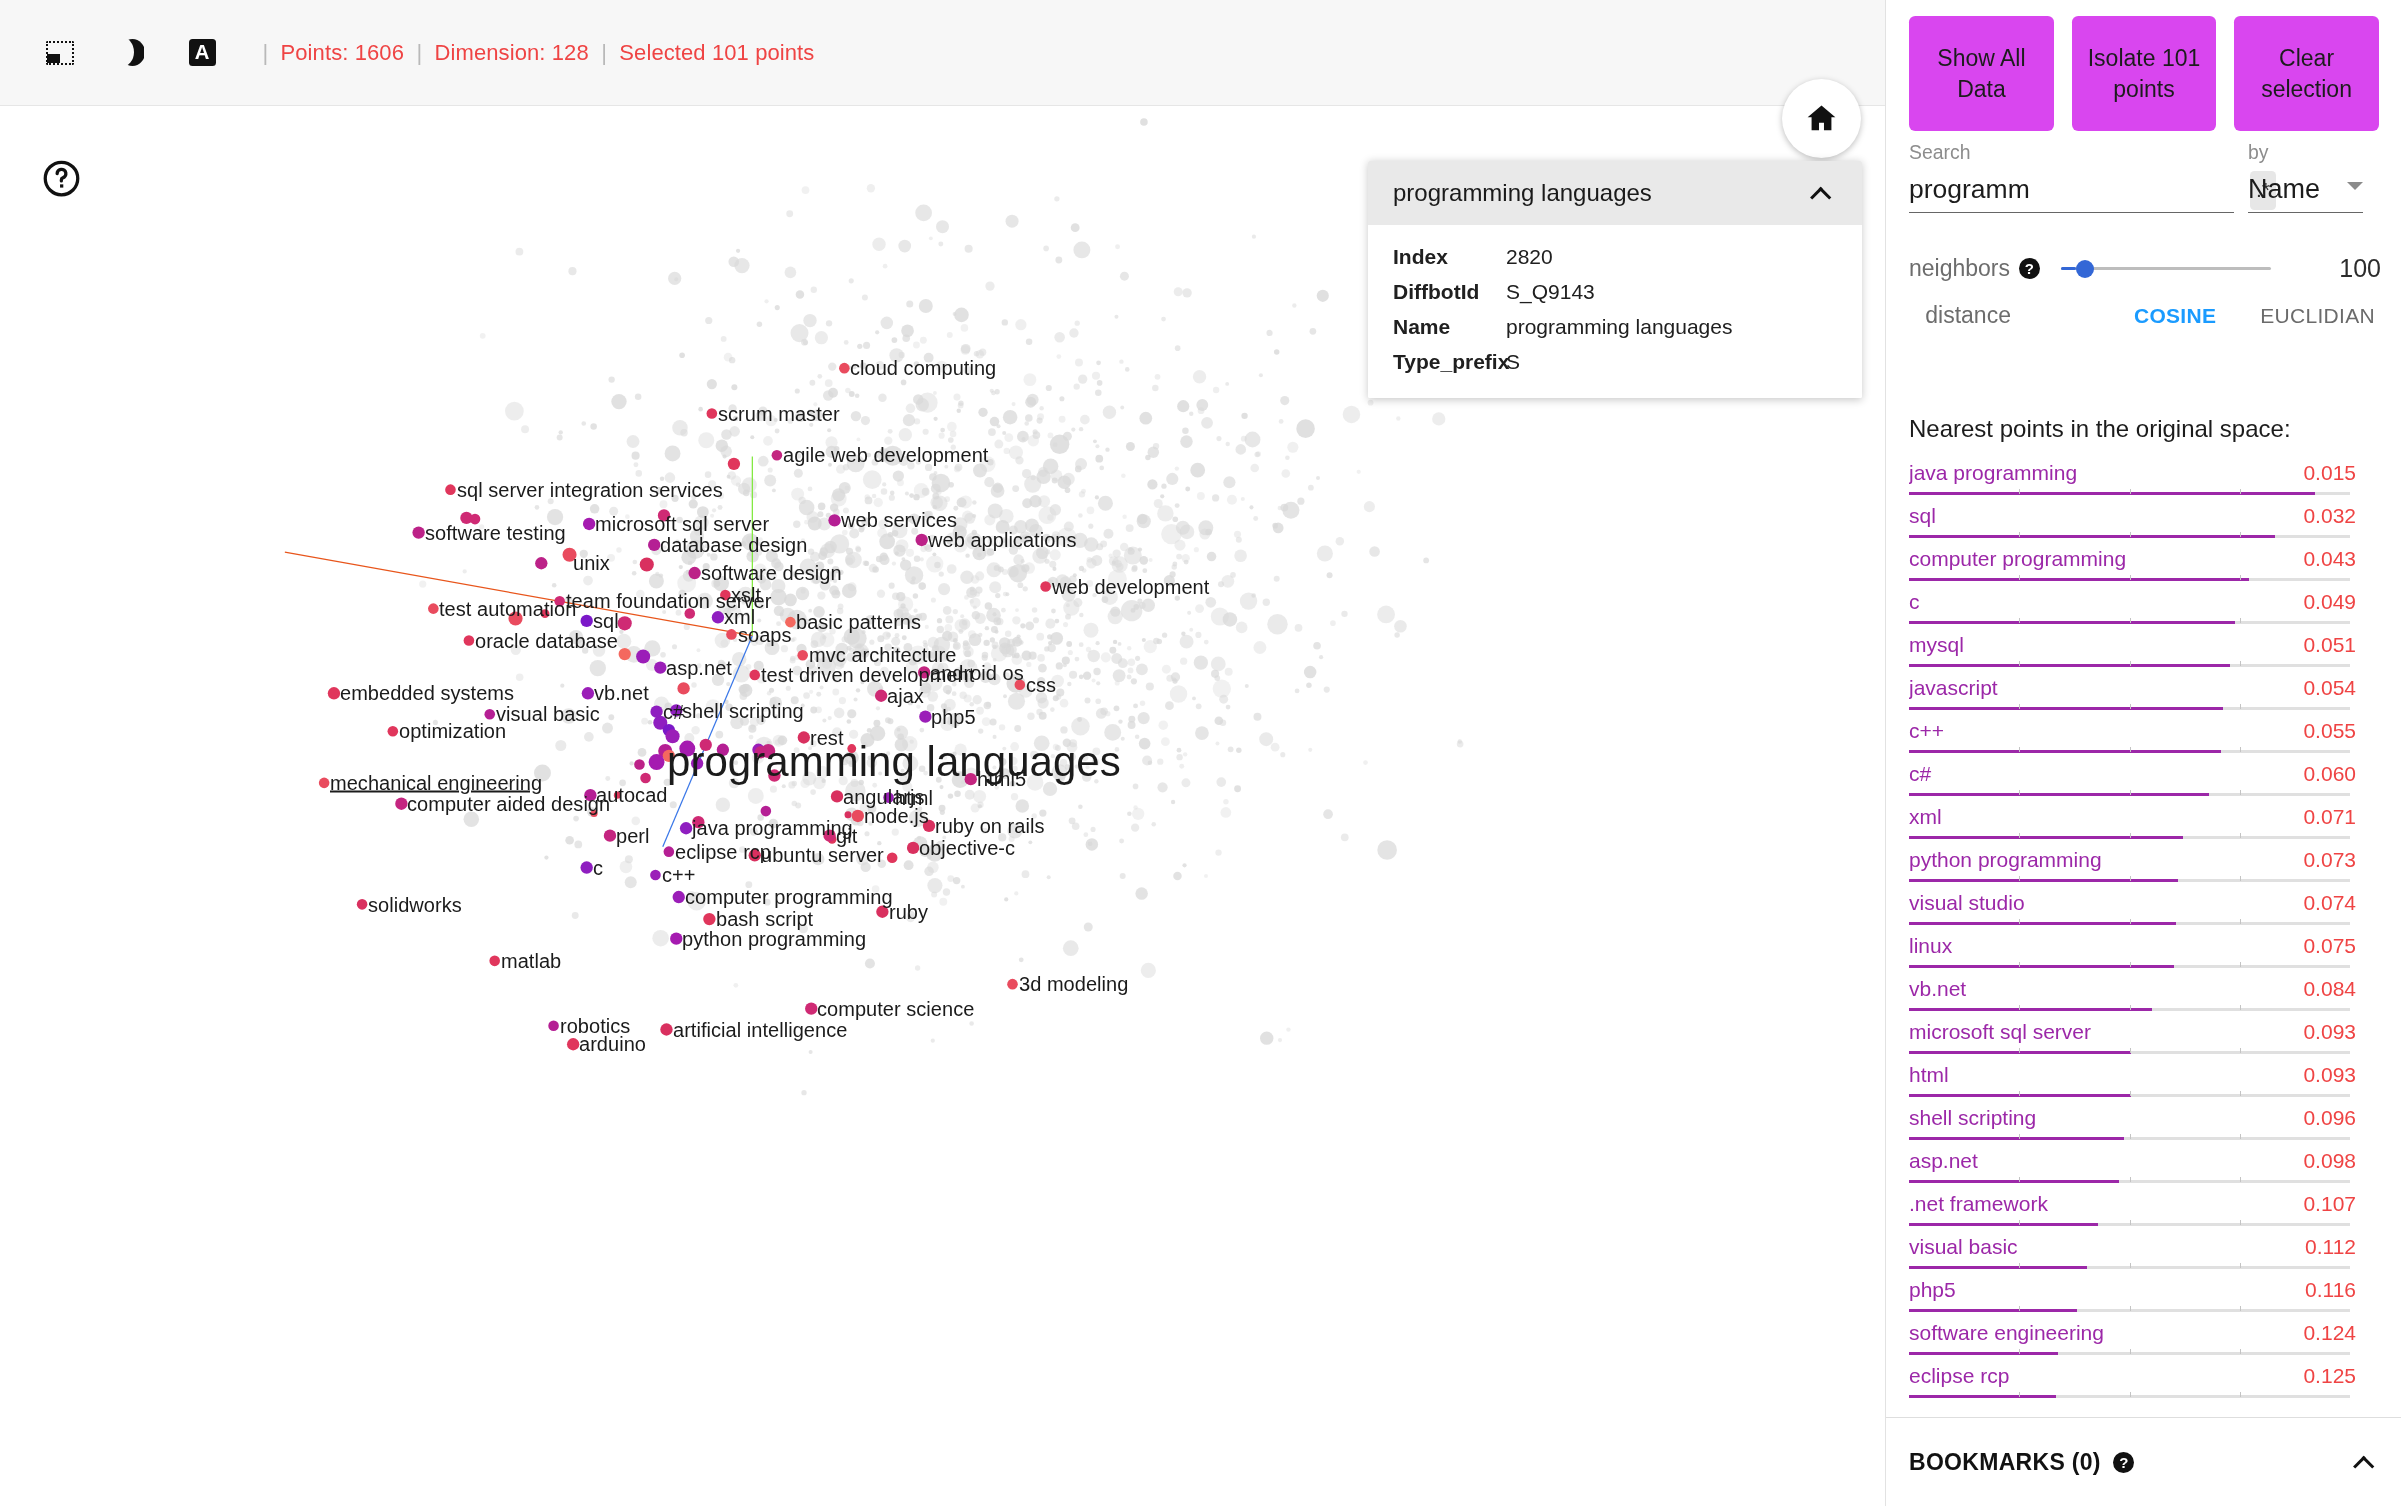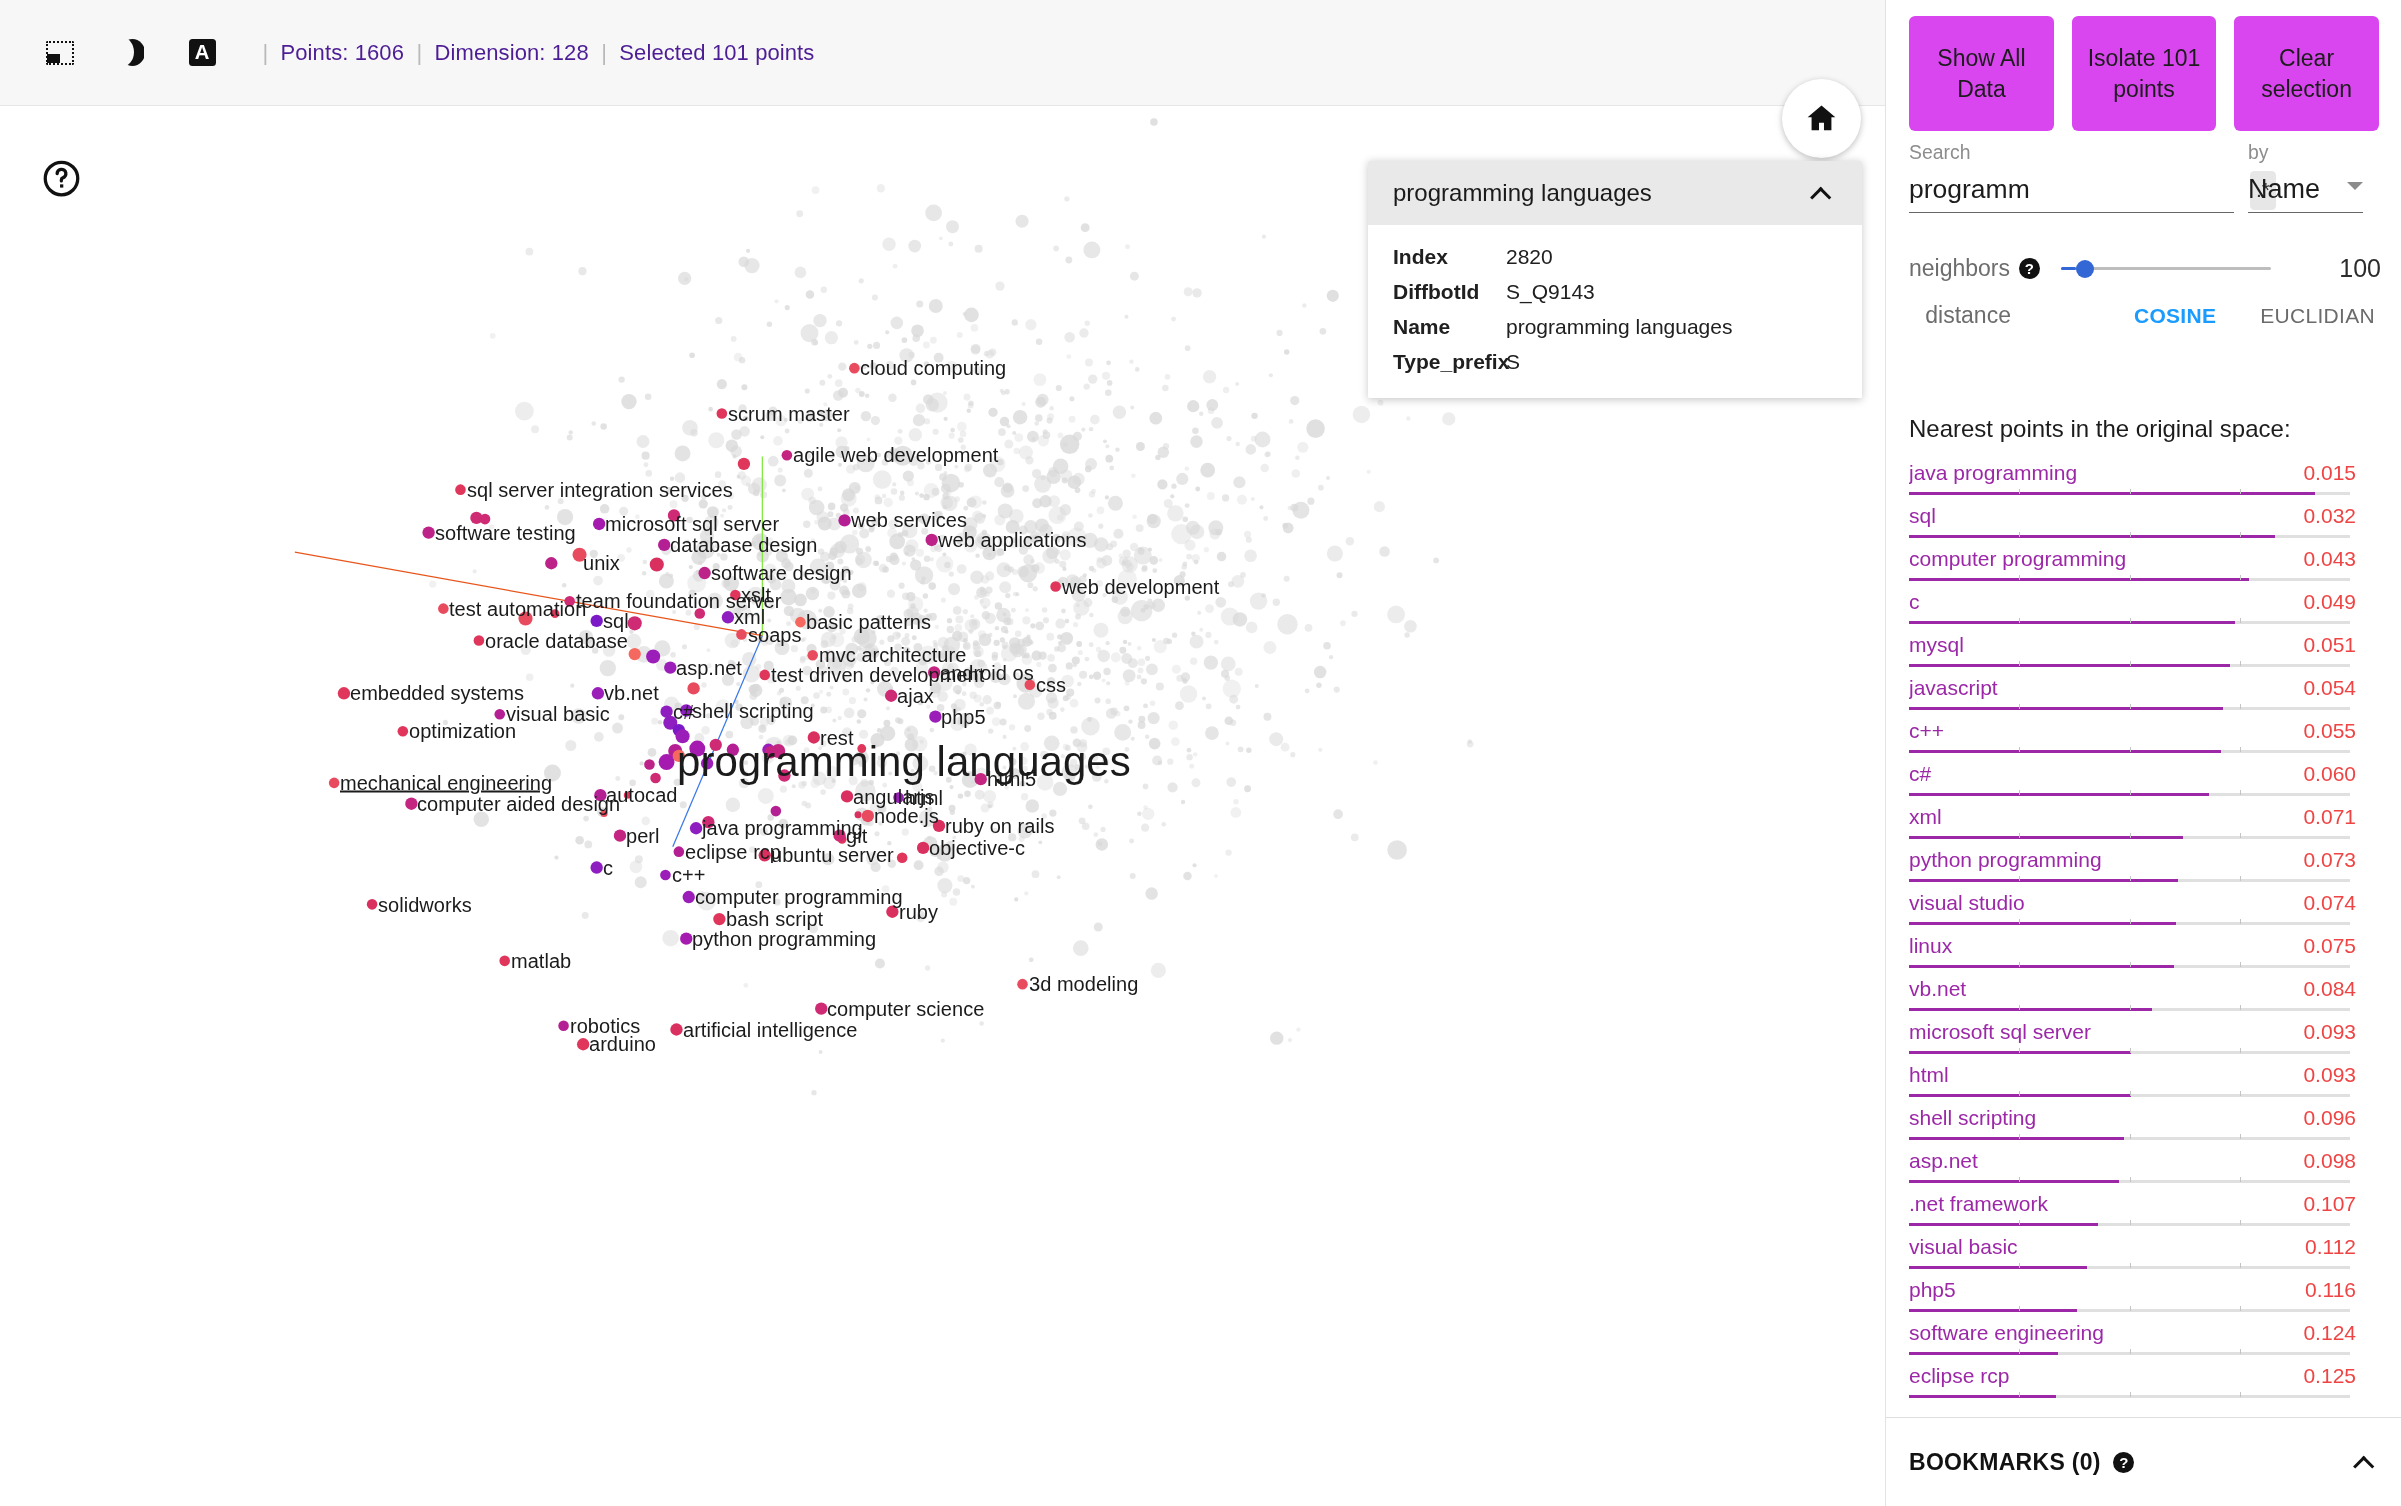--- a/index.html
+++ b/index.html
@@ -50,21 +50,21 @@
   .letterA {
     width: 27px; height: 27px; background: #111; color: #fff;
     border-radius: 3.5px; font-size: 20.3px; font-weight: 700;
     display: flex; align-items: center; justify-content: center;
     line-height: 1;
   }
   .tbsep {
     color: #b9b9b9; font-size: 22px; margin: 0 12.4px; font-weight: 300;
     user-select: none;
   }
-  .tbstat { color: #4c1d95; font-size: 22px; letter-spacing: 0.1px; }
+  .tbstat { color: #ef4444; font-size: 22px; letter-spacing: 0.1px; }
 
   #helpbtn {
     position: absolute; left: 42px; top: 159px;
     width: 39px; height: 39px; cursor: pointer;
   }
   #homebtn {
     position: absolute; left: 1782px; top: 79px;
     width: 79px; height: 79px; border-radius: 50%;
     background: #fff; box-shadow: 0 1.8px 6.2px rgba(0,0,0,.26);
     display: flex; align-items: center; justify-content: center; cursor: pointer;
@@ -80,21 +80,21 @@
     background: #e9e9e9; height: 64px; display: flex; align-items: center;
     justify-content: space-between; padding: 0 26.5px 0 25px;
   }
   #infocard .hd .t { font-size: 24px; color: #1a1a1a; }
   #infocard .bd { padding: 14px 0 19.4px 25px; background: #fff; }
   .irow { display: flex; font-size: 21px; line-height: 35px; color: #202020; }
   .irow .k { width: 113px; font-weight: 700; flex: none; }
   .irow .v { font-weight: 400; }
 
   
-  #scatter { position: absolute; left: 10px; top: 106px; width: 1885px; height: 1400px; text-align: center; }
+  #scatter { position: absolute; left: 0; top: 106px; width: 1885px; height: 1400px; text-align: center; }
   #scatter svg { display: block; }
   .lbl {
     position: absolute; font-size: 20px; color: #1b1b1b;
     white-space: nowrap; transform: translateY(-50%);
     pointer-events: none; letter-spacing: 0.04px;
   }
   .lbl.big { font-size: 42px; }
 
   
   #panel {

